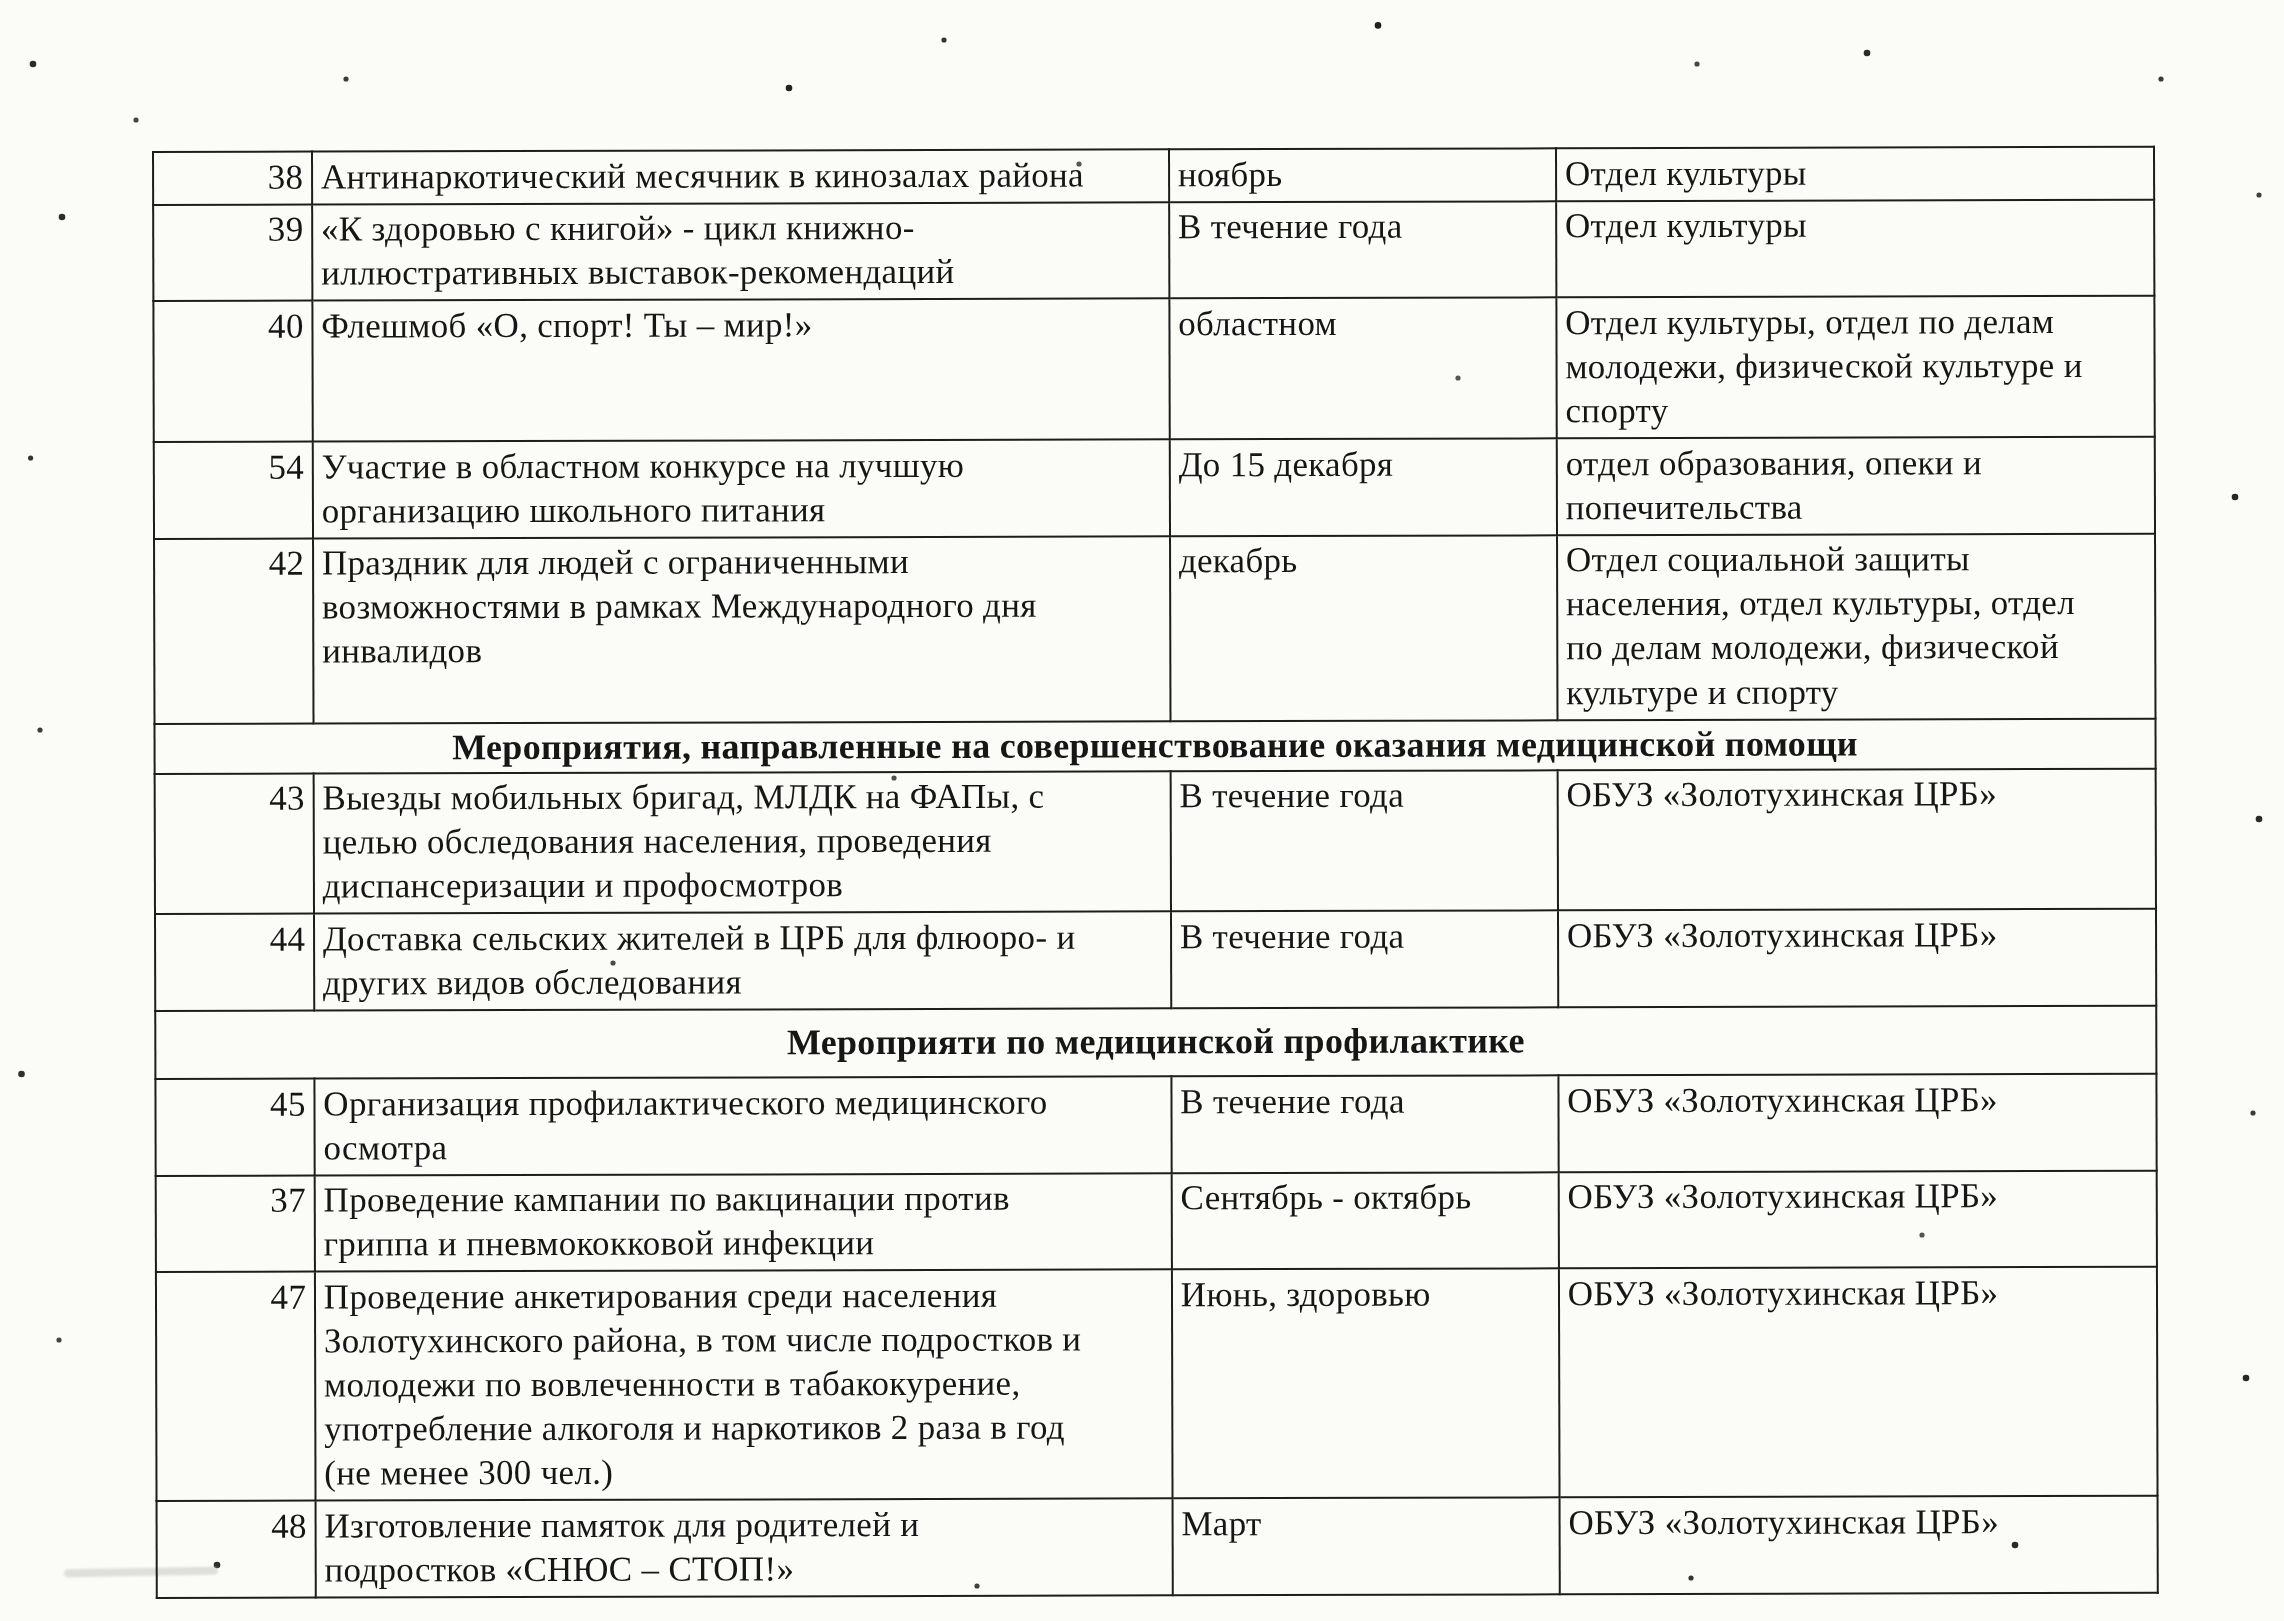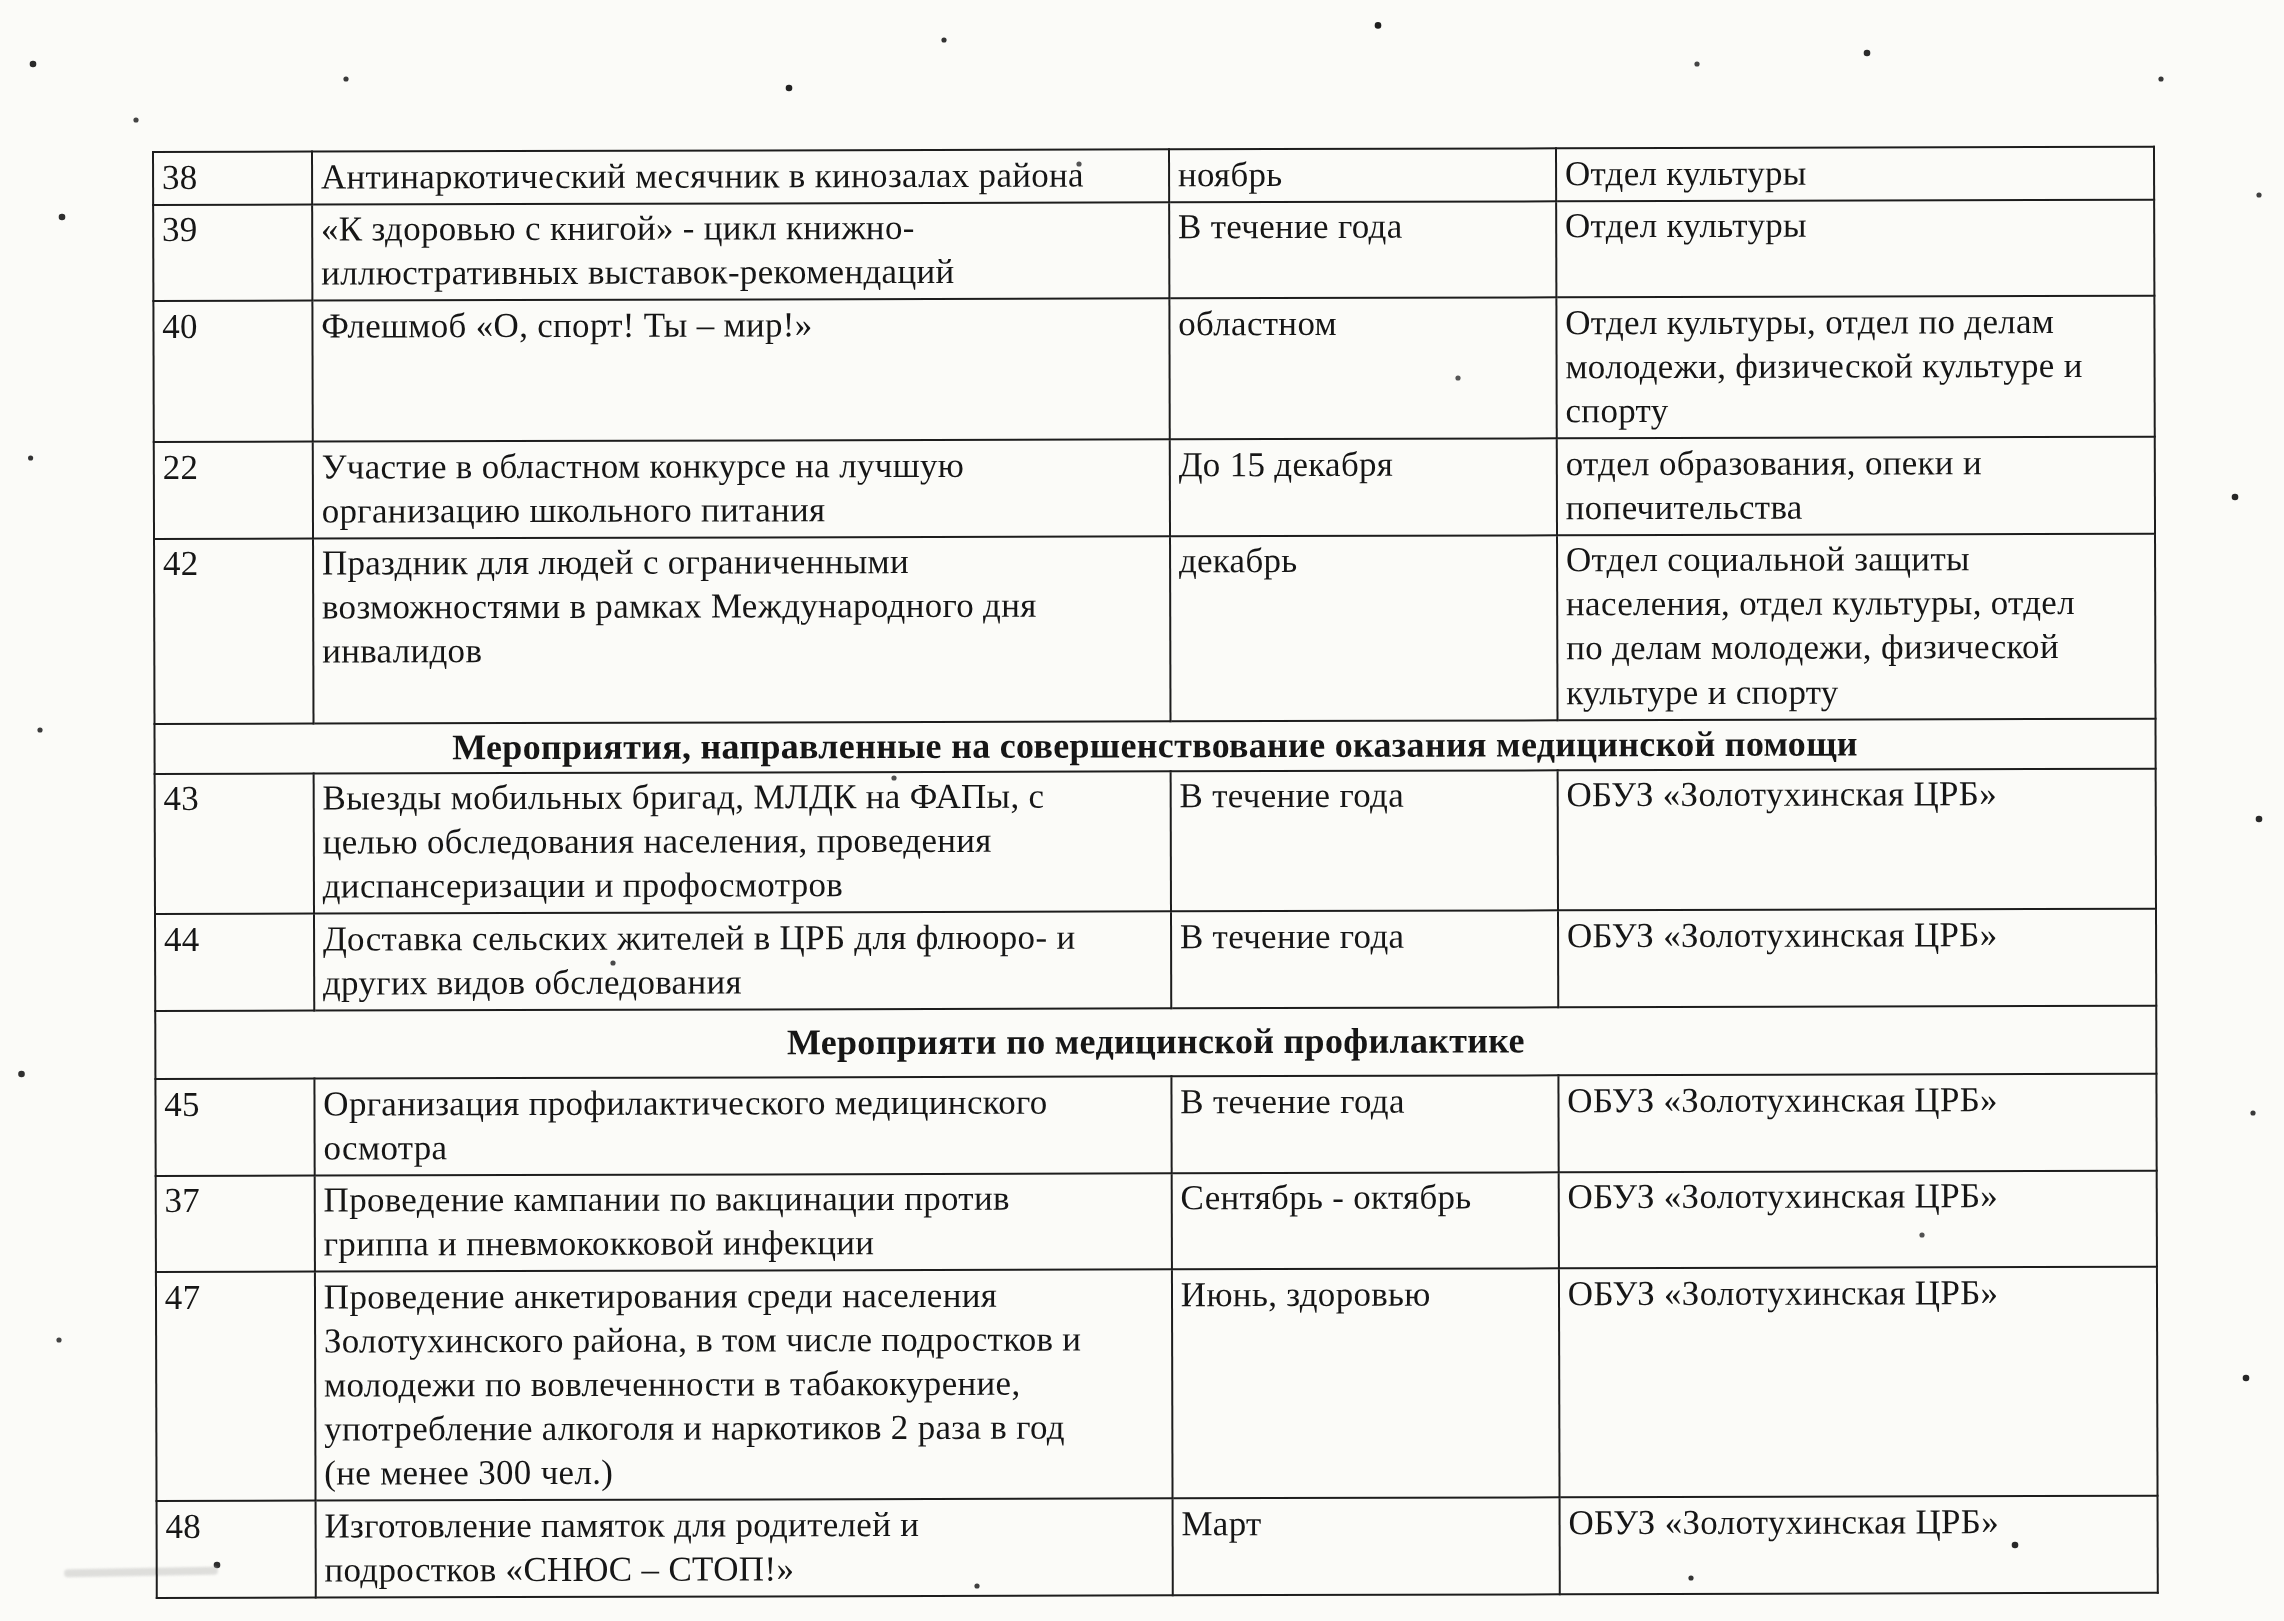--- a/index.html
+++ b/index.html
@@ -29,21 +29,21 @@
   table.scan-table td {
     border: 2.6px solid #1d1d1d;
     vertical-align: top;
     font-size: 35px;
     line-height: 1.26;
     padding: 2.6px 7.8px 3.9px 7.8px;
     white-space: pre-line;
     letter-spacing: 0.3px;
   }
   td.col-num {
-    text-align: left;
+    text-align: right;
     padding-top: 3.9px;
   }
   td.col-event {
     padding-left: 25px;
   }
   td.col-timing {
     text-align: left;
   }
   td.col-resp {
     padding-left: 19.5px;
@@ -152,21 +152,21 @@
     </tr>
     <tr class="h-r40">
       <td class="col-num">40</td>
       <td class="col-event">Флешмоб «О, спорт! Ты – мир!»</td>
       <td class="col-timing">областном</td>
       <td class="col-resp">Отдел культуры, отдел по делам
 молодежи, физической культуре и
 спорту</td>
     </tr>
     <tr class="h-r41">
-      <td class="col-num">22</td>
+      <td class="col-num">54</td>
       <td class="col-event">Участие в областном конкурсе на лучшую
 организацию школьного питания</td>
       <td class="col-timing">До 15 декабря</td>
       <td class="col-resp">отдел образования, опеки и
 попечительства</td>
     </tr>
     <tr class="h-r42">
       <td class="col-num">42</td>
       <td class="col-event">Праздник для людей с ограниченными
 возможностями в рамках Международного дня

